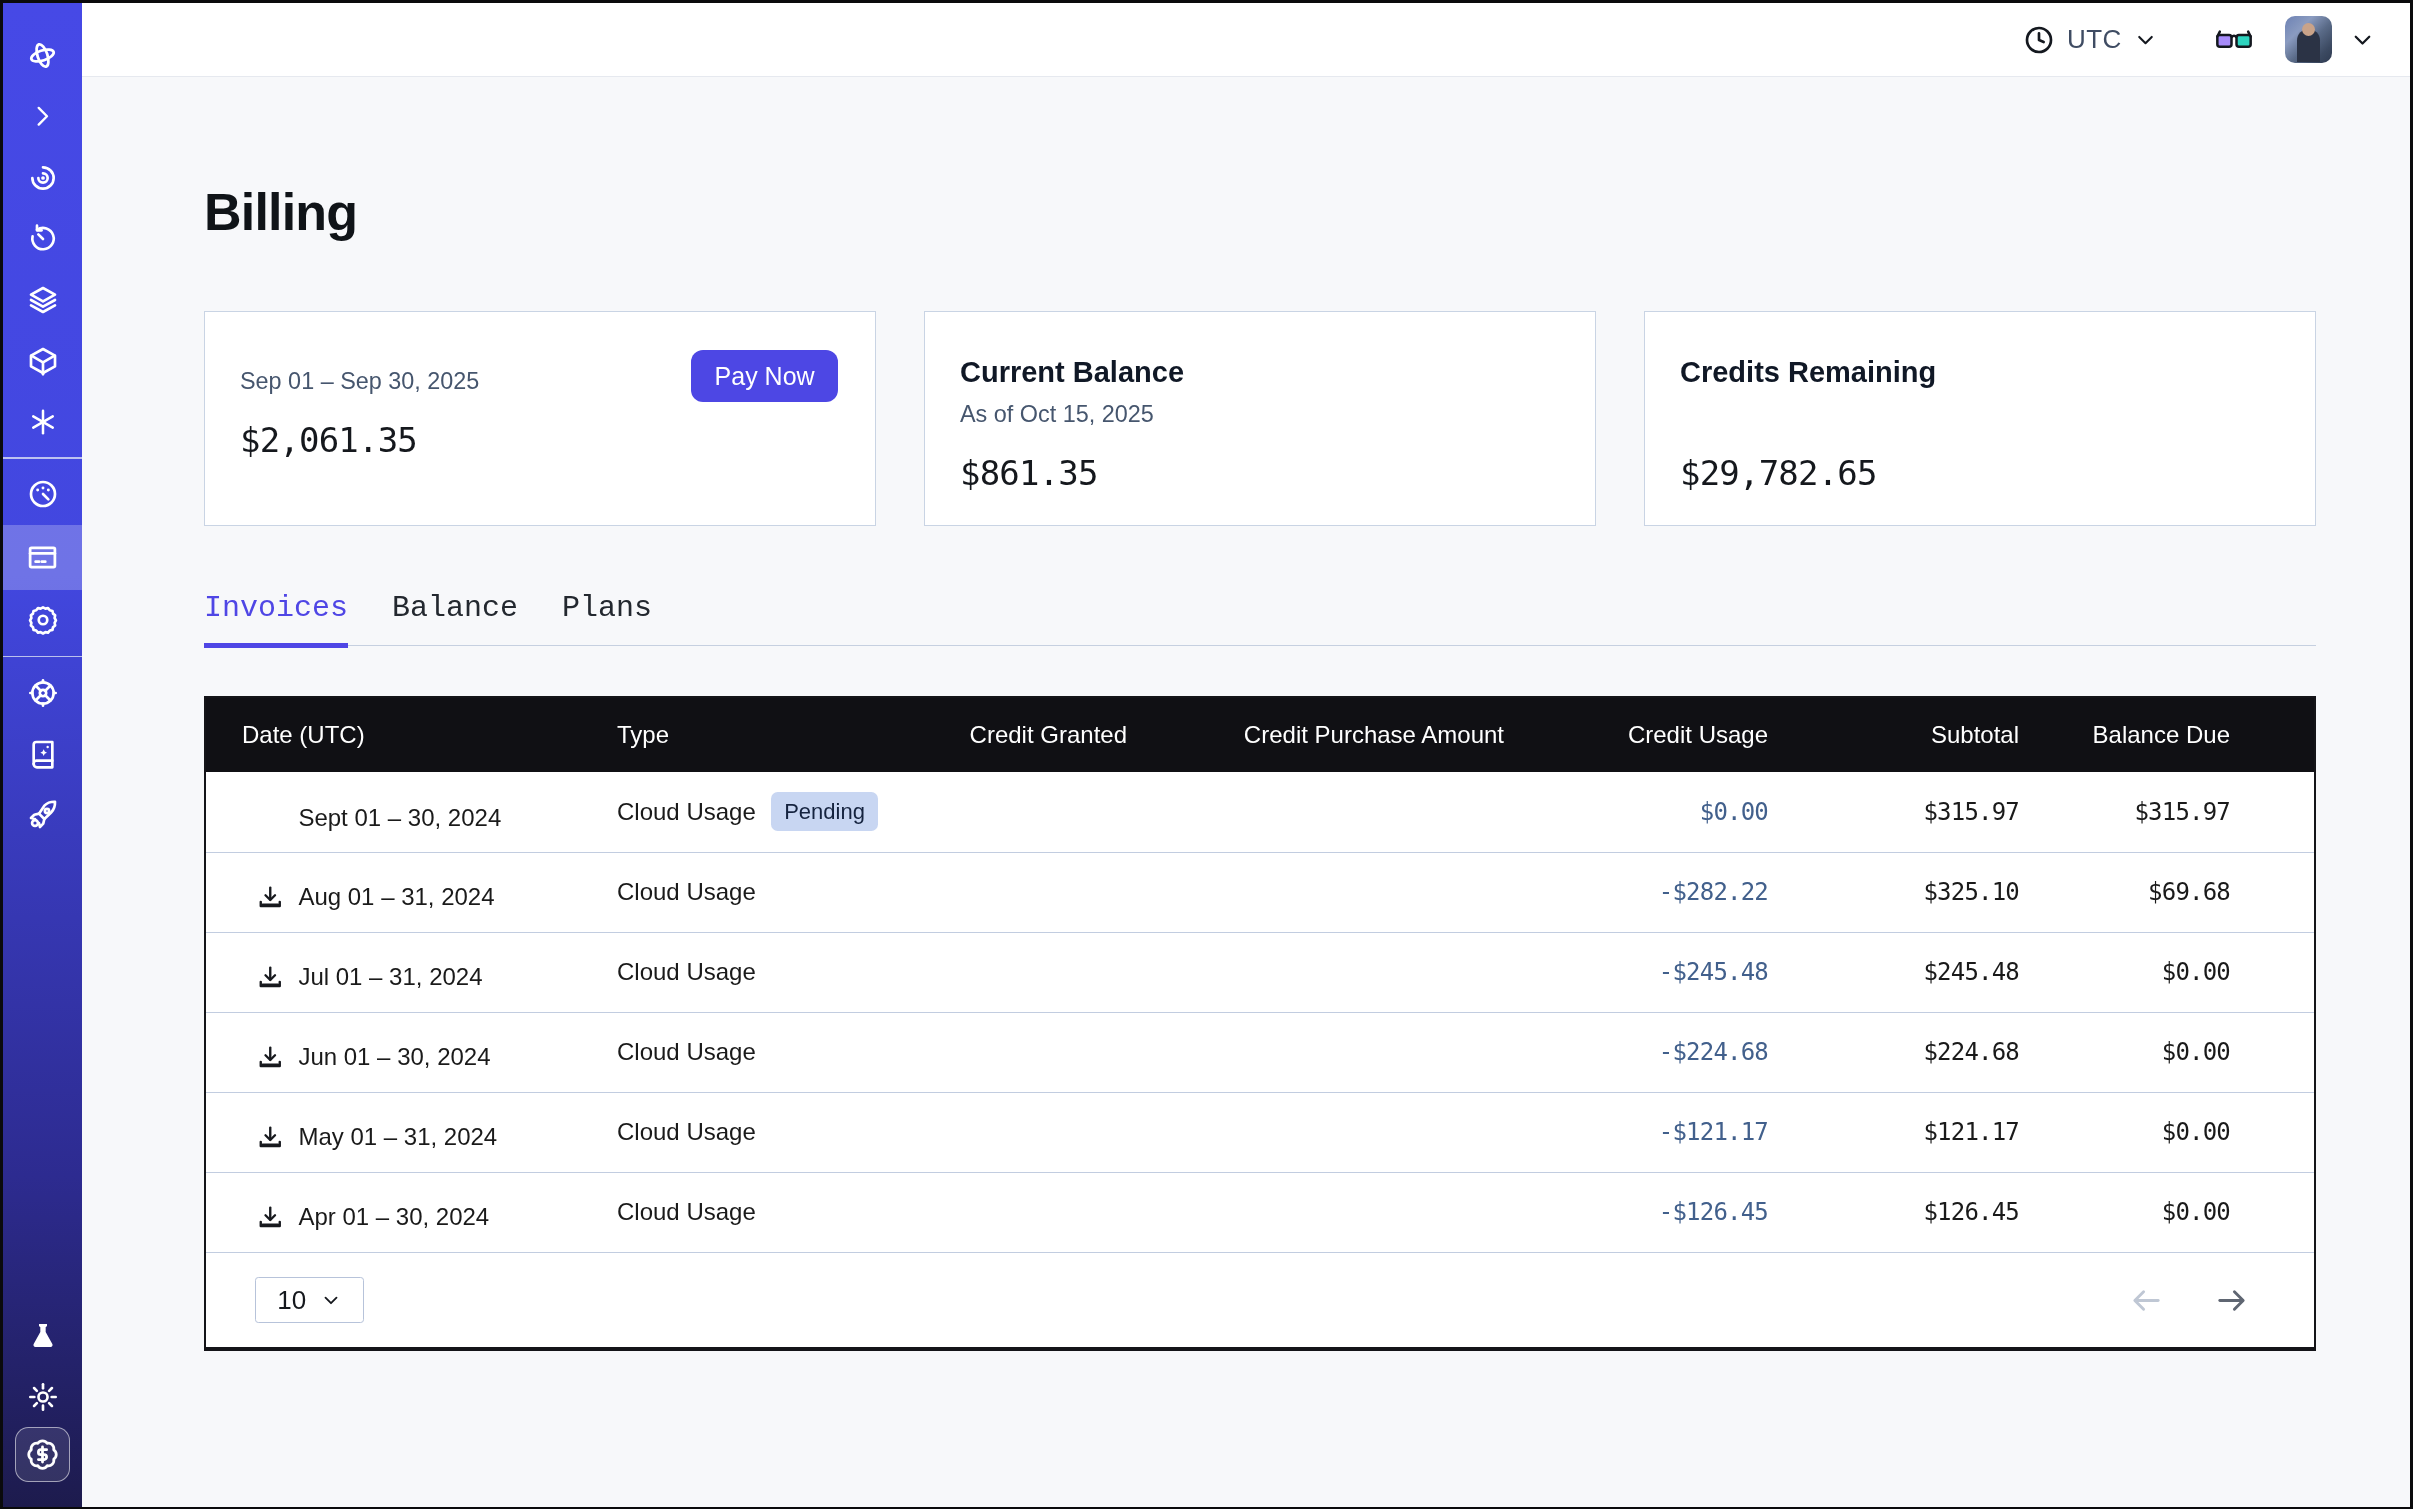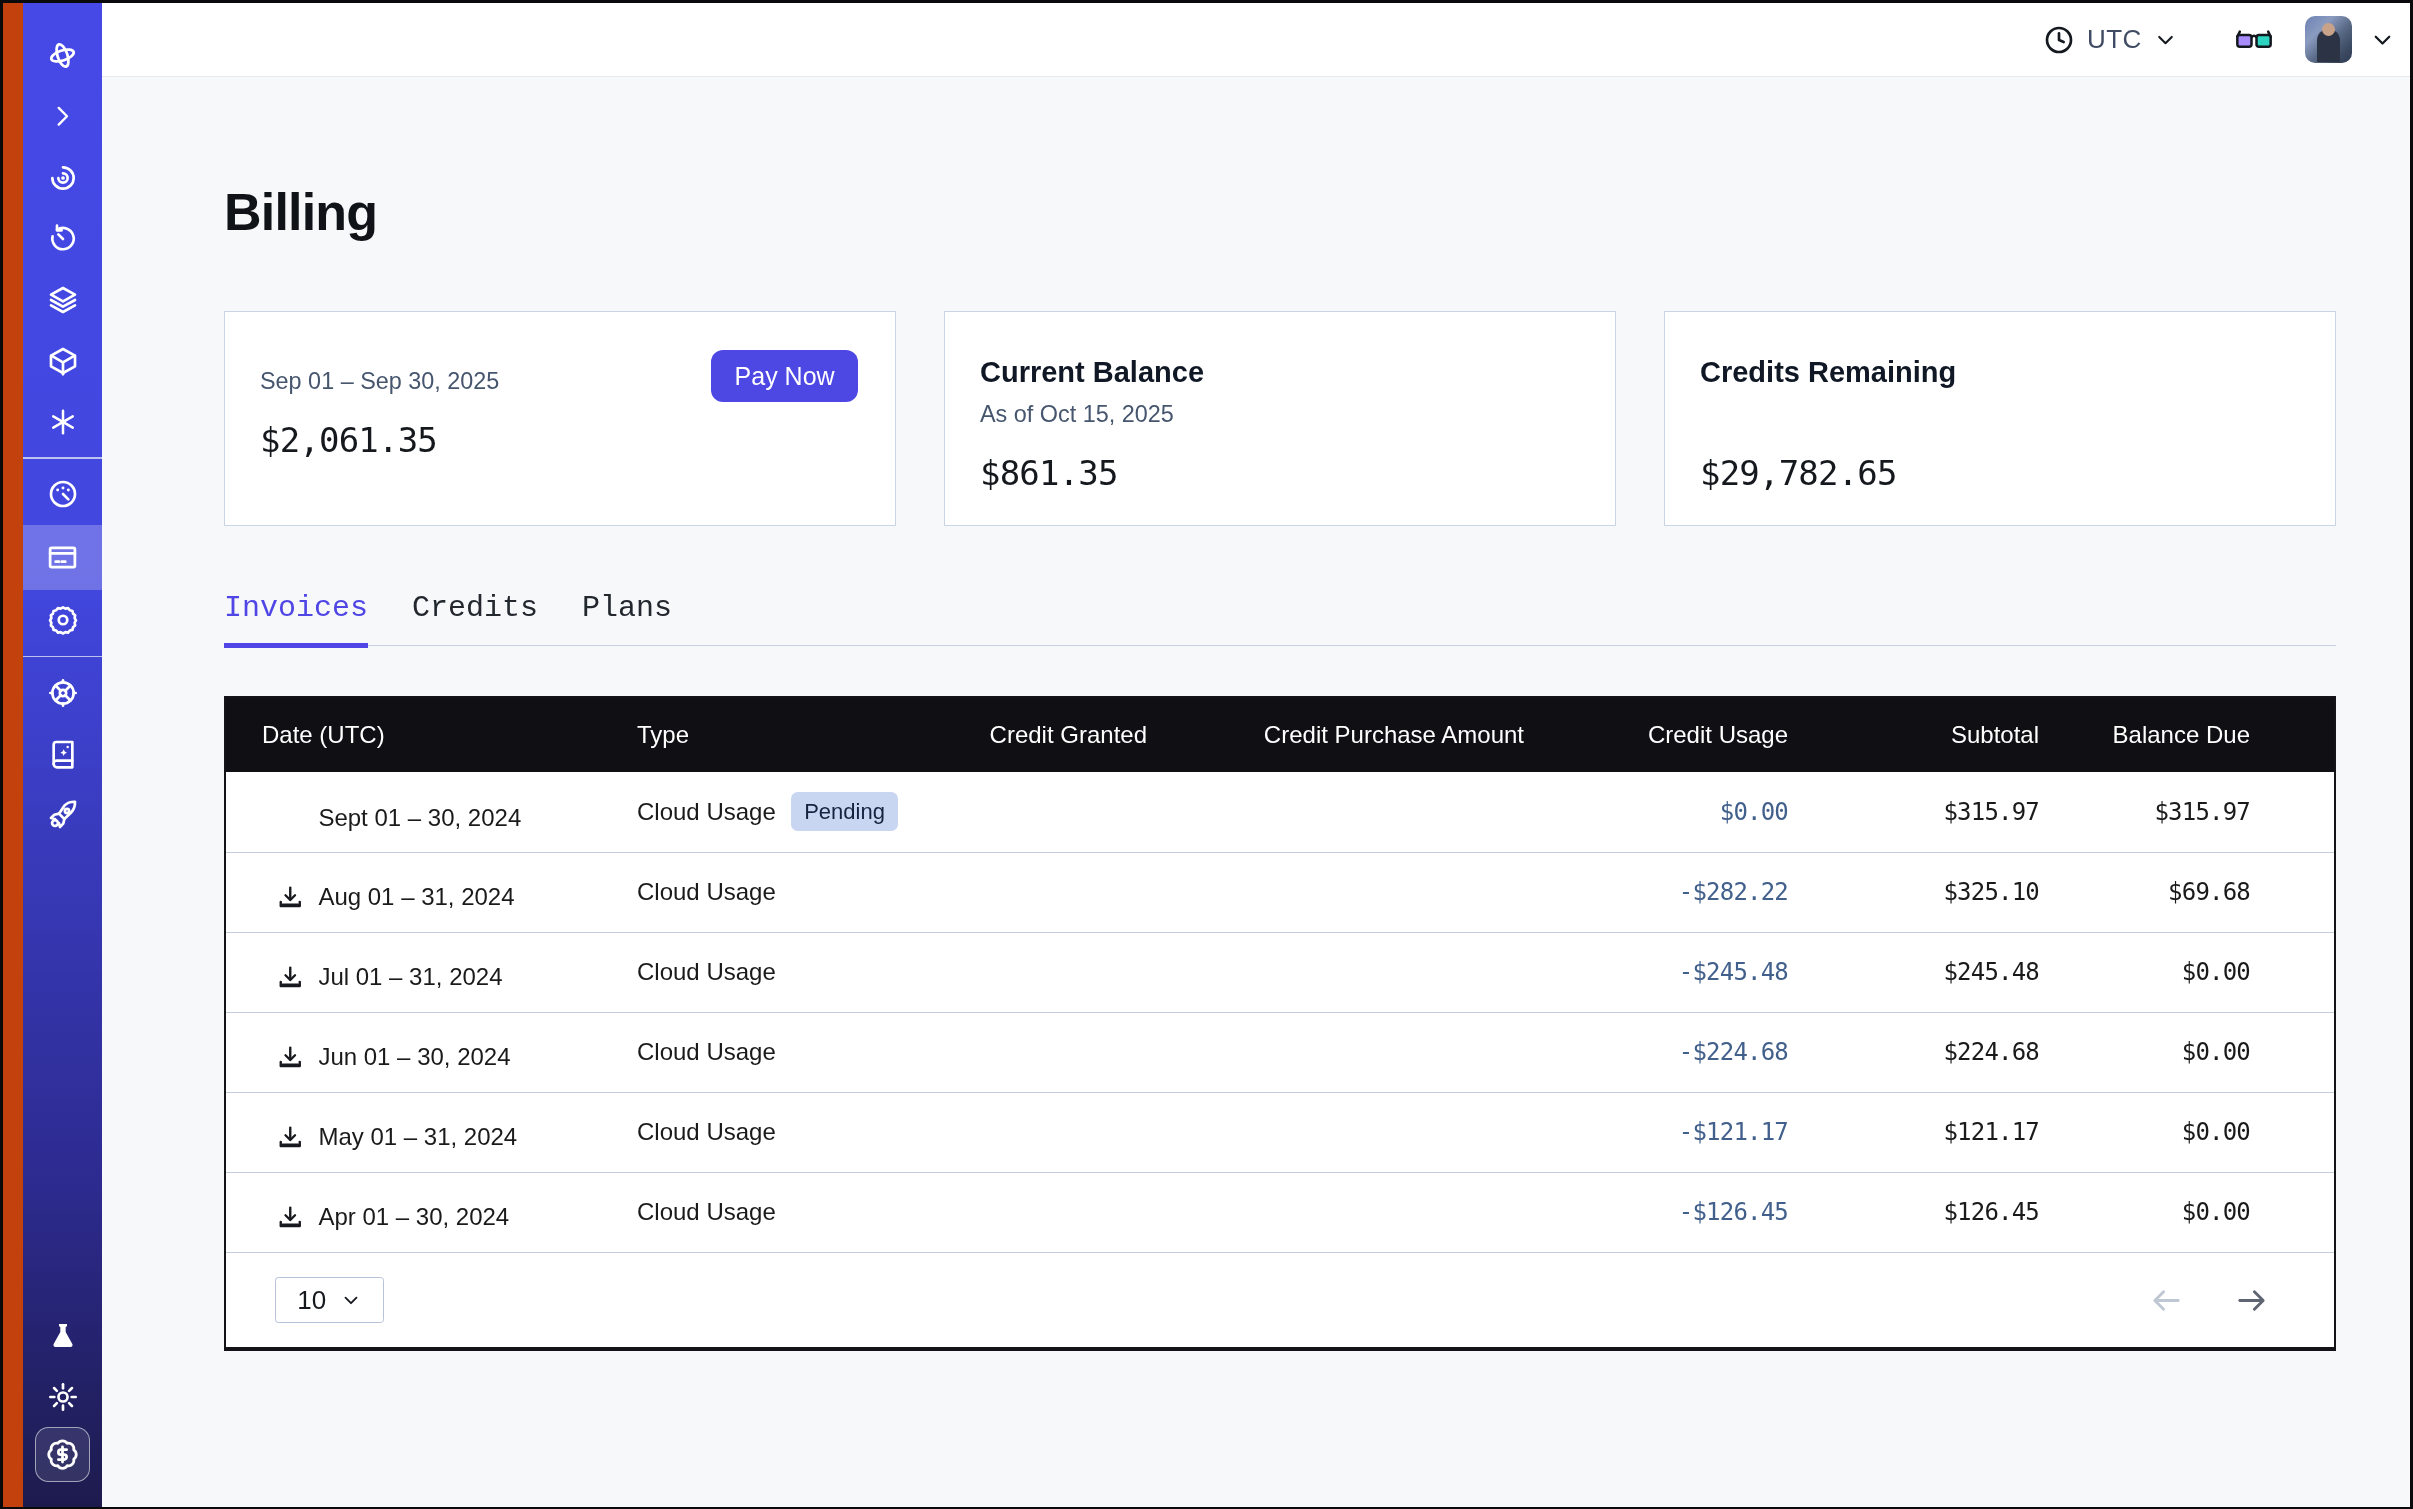--- a/index.html
+++ b/index.html
@@ -1,18 +1,18 @@
 <!DOCTYPE html>
 <html style="font-size:13.4px"><head>
 <meta charset="utf-8">
 <style>
   * { margin:0; padding:0; box-sizing:border-box; }
   html,body { width:2413px; height:1510px; }
   body { font-family:"Liberation Sans", sans-serif; background:#555; }
-  .frame { position:relative; width:2413px; height:1510px; border:3.3px solid #0a0a0c; background:#c2410c; overflow:hidden; display:flex;padding-left:20px; }
+  .frame { position:relative; width:2413px; height:1510px; border:3.3px solid #0a0a0c; background:#c2410c; overflow:hidden; display:flex; }
 
   
   .sidebar { width:79px; flex:0 0 79px; height:100%; background:linear-gradient(180deg,#4649E6 0%,#4247DF 38%,#2D2B90 78%,#1D1B4D 100%); color:#fff; display:flex; flex-direction:column; align-items:center; padding-top:22px; }
   .side-item { width:79px; height:61px; display:flex; align-items:center; justify-content:center; cursor:pointer; flex:0 0 auto; }
   .side-item.active { background:rgba(255,255,255,0.24); height:65px; }
   .side-divider { width:79px; height:1.7px; background:rgba(230,235,245,0.75); margin:5px 0; flex:0 0 auto; }
   .side-spacer { flex:1 1 auto; }
   .ic svg { display:block; }
   .ic svg * { stroke:currentColor; fill:none; stroke-width:2; stroke-linecap:round; stroke-linejoin:round; }
   .ic svg .fil { fill:#fff; stroke:none; }
@@ -266,21 +266,21 @@
         </div>
         <div class="card">
           <div class="card-title">Credits Remaining</div>
           <div class="card-sub"></div>
           <div class="card-amount">$29,782.65</div>
         </div>
       </div>
 
       <div class="tabs">
         <div class="tab active">Invoices</div>
-        <div class="tab">Credits</div>
+        <div class="tab">Balance</div>
         <div class="tab">Plans</div>
       </div>
 
       <div class="table-wrap">
         <table>
           <colgroup>
               <col class="c1">
               <col class="c2">
               <col class="c3">
               <col class="c4">

